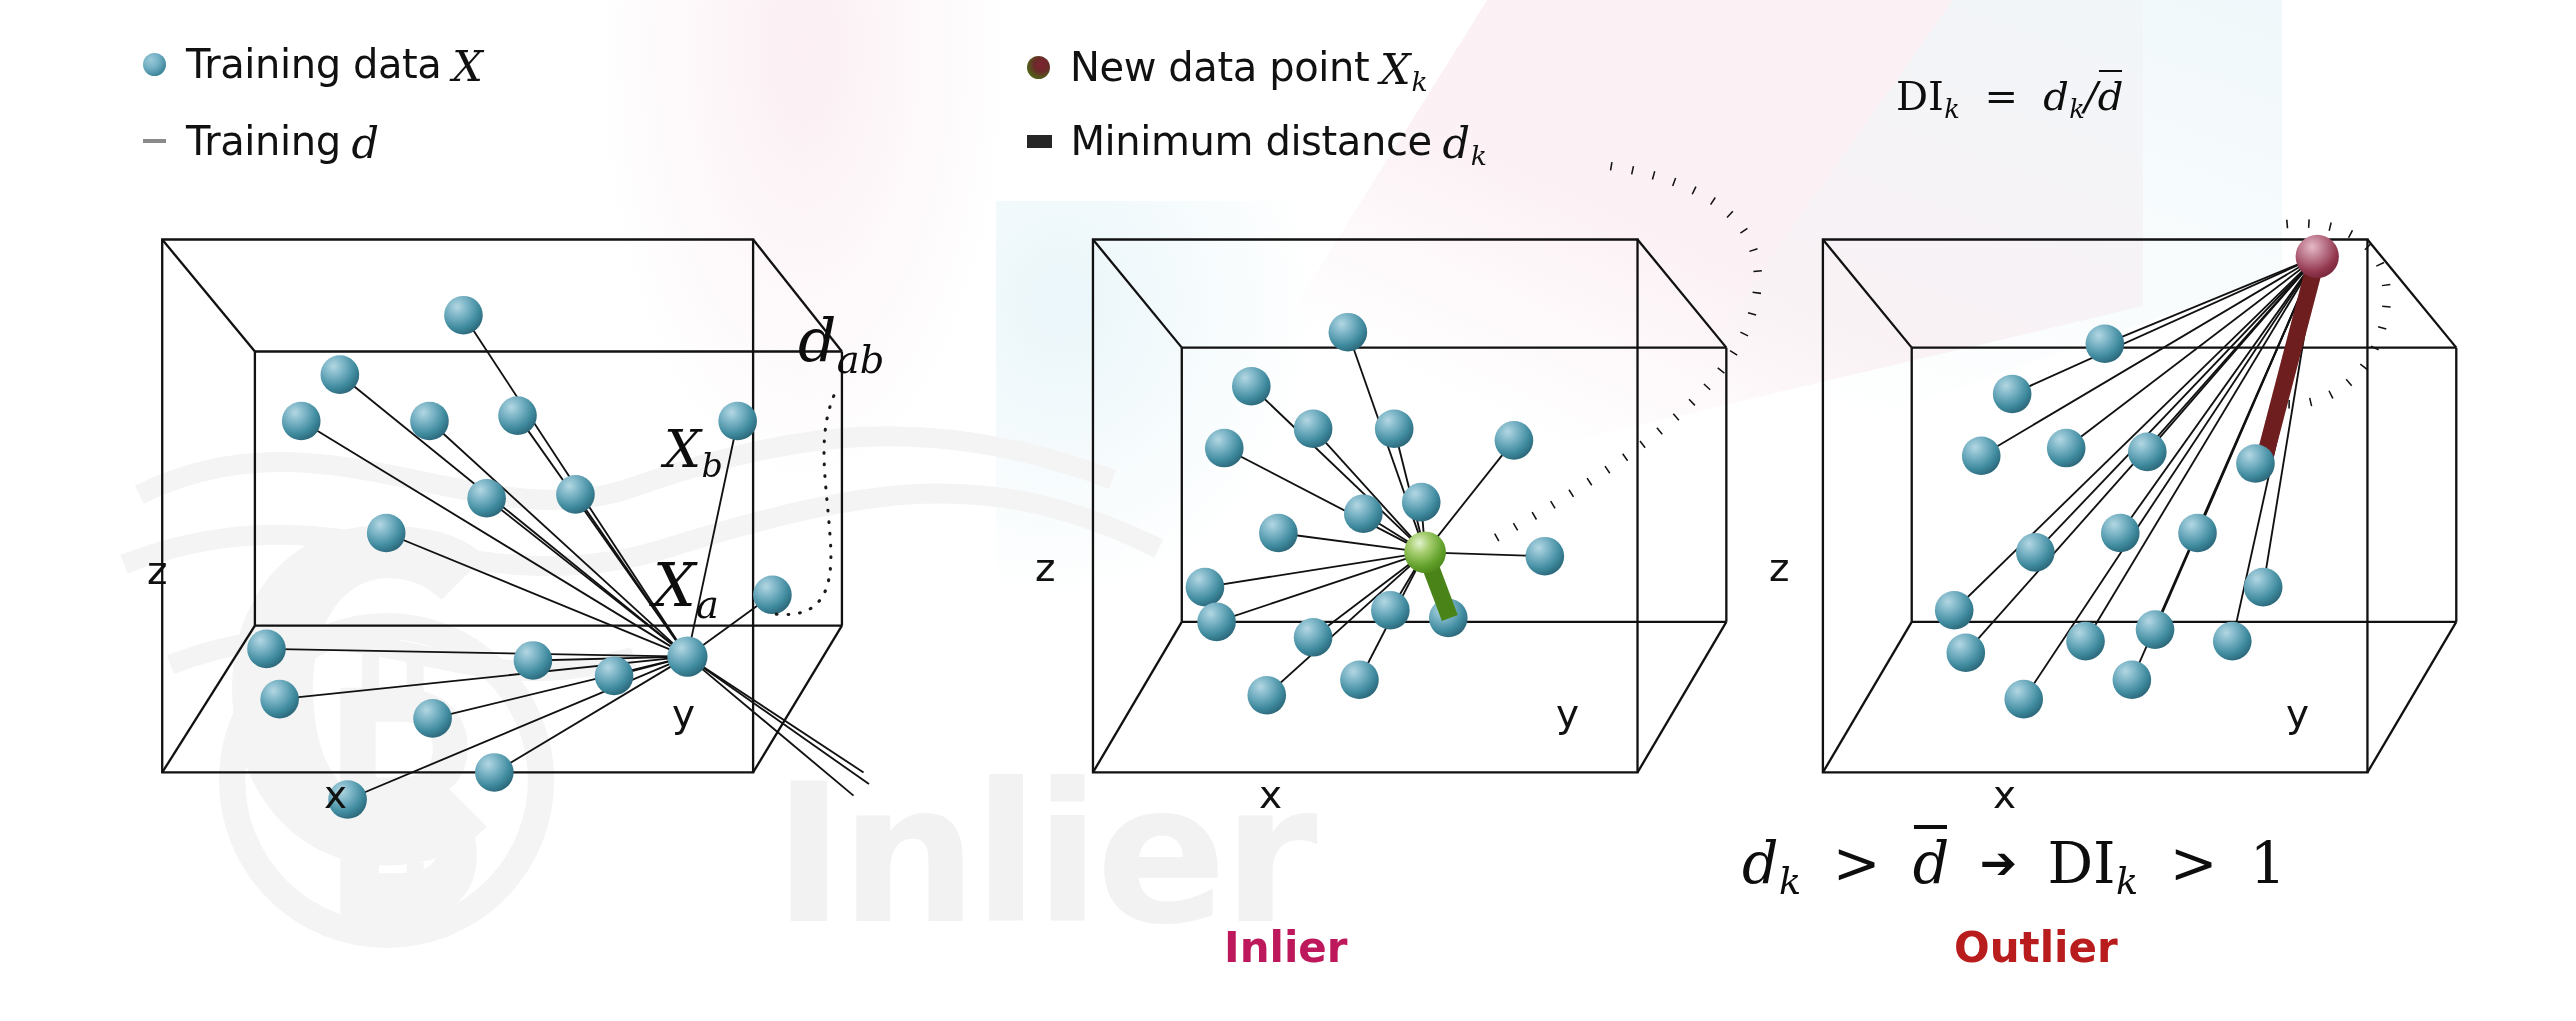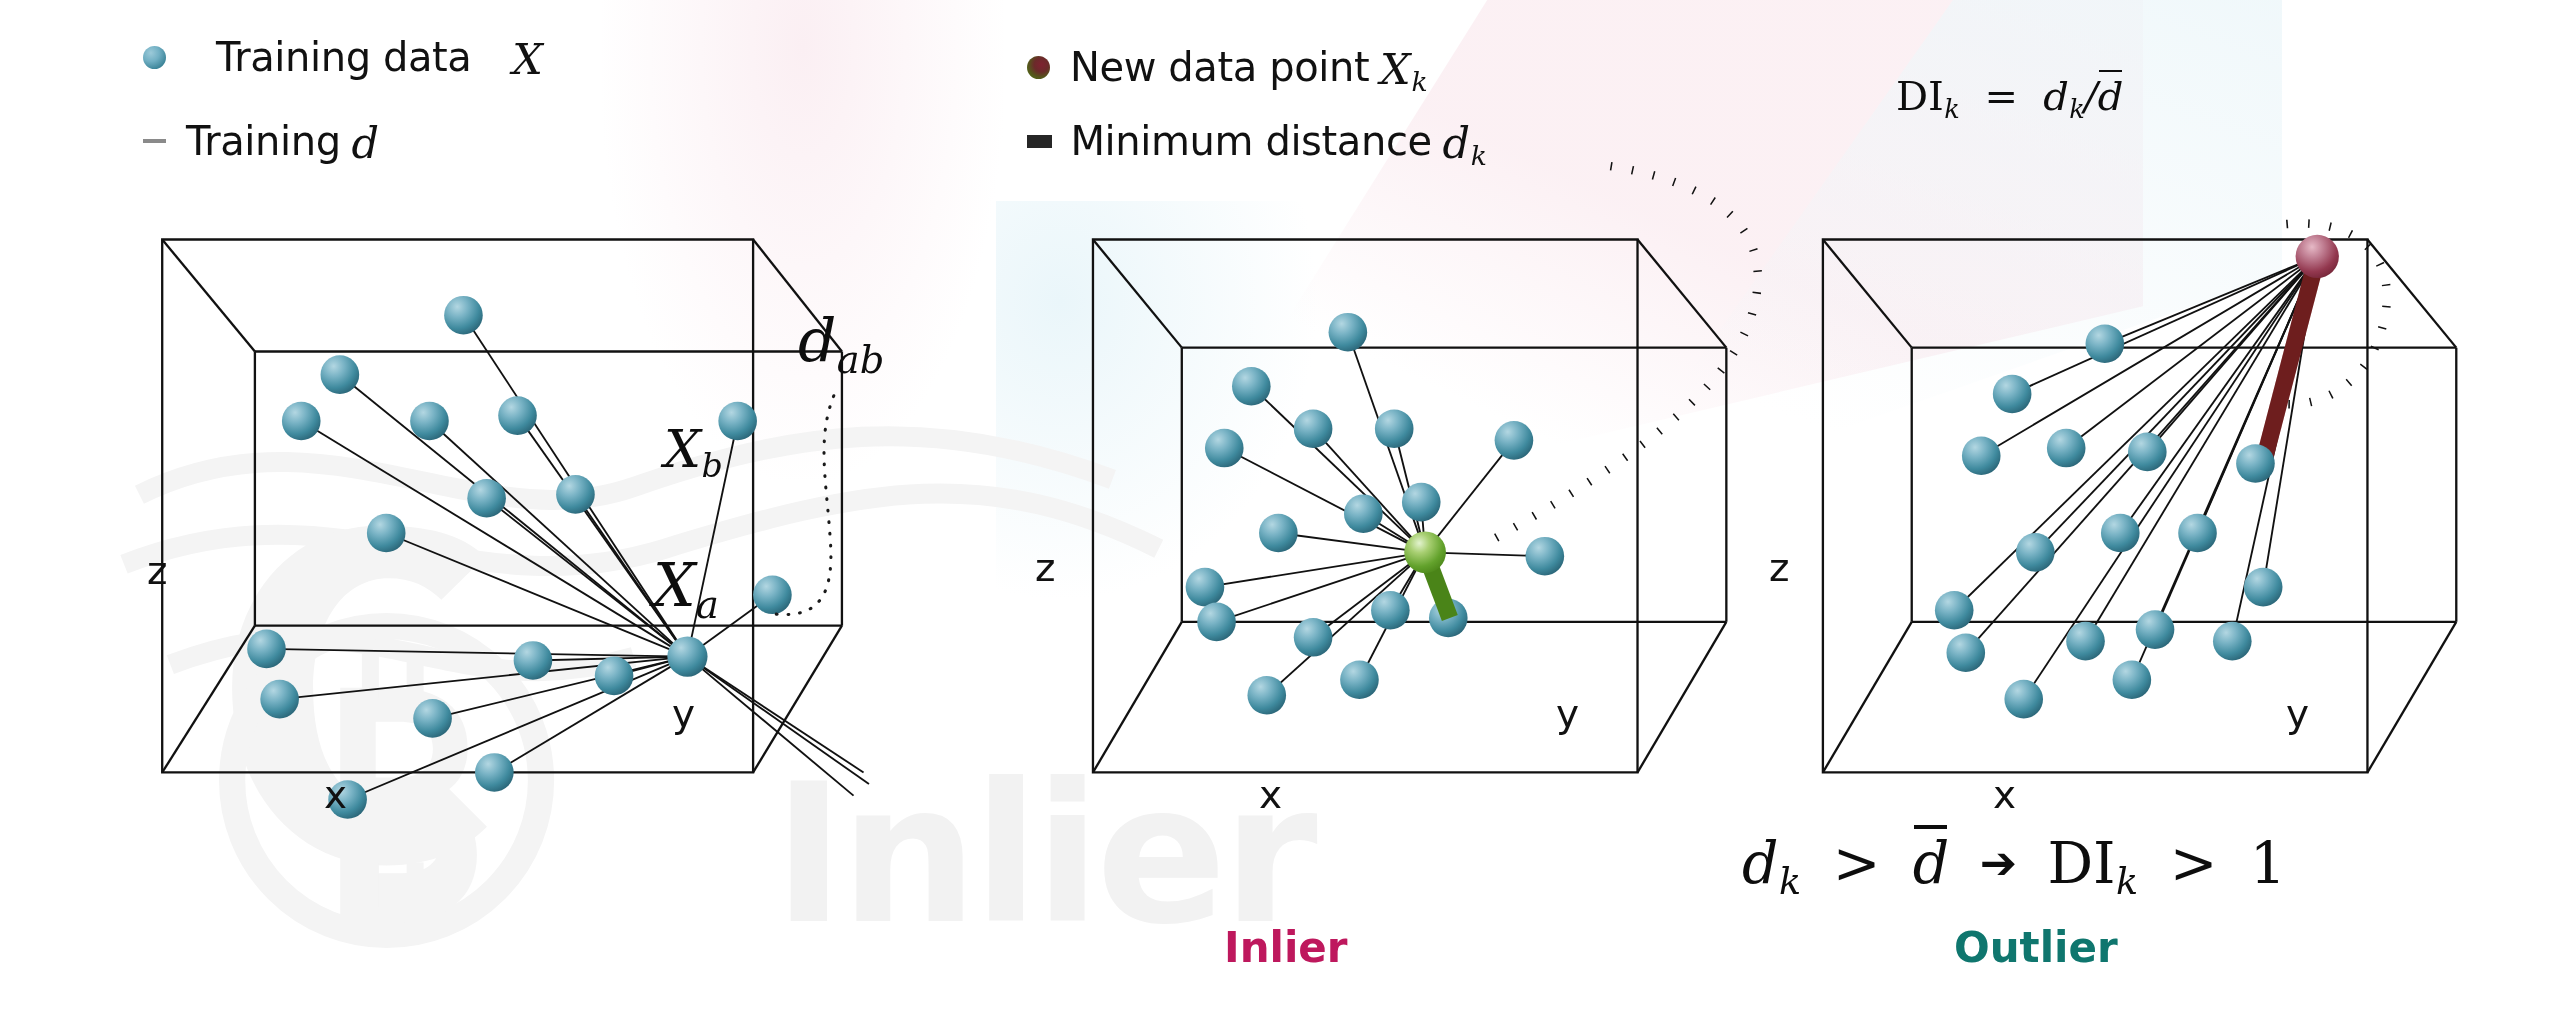--- a/index.html
+++ b/index.html
@@ -133,21 +133,21 @@
         <rect x="226" y="286" width="22" height="56" fill="#f4f4f4"></rect>
         <rect x="168" y="556" width="22" height="58" fill="#f4f4f4"></rect>
         <rect x="226" y="556" width="22" height="58" fill="#f4f4f4"></rect>
       </g>
     </svg>
     <div class="wm-text">Inlier</div>
   </div>
 
   <div class="legend">
 
-    <div class="leg-item" style="left:143px;top:32px;gap:30px;">
+    <div class="leg-item" style="left:143px;top:39px;">
       <span class="dot-train"></span>
       <span class="leg-label">Training data</span>
       <span class="leg-math">X</span>
     </div>
 
     <div class="leg-item" style="left:143px;top:116px;">
       <span class="dash-thin"></span>
       <span class="leg-label">Training</span>
       <span class="leg-math">d</span>
     </div>
@@ -395,16 +395,16 @@
 
   <div class="math" style="left:1742px;top:830px;font-size:57px;">
     <span class="mi">d</span><span class="msub">k</span>
     <span class="mr" style="margin:0 14px;">&gt;</span>
     <span class="mi bar">d</span>
     <span class="mr" style="margin:0 12.4px;font-family:'DejaVu Sans',sans-serif;font-size:.78em;position:relative;top:-4.6px;">➔</span>
     <span class="mr">DI</span><span class="msub">k</span>
     <span class="mr" style="margin:0 14px;">&gt;</span>
     <span class="mr">1</span>
   </div>
-  <div class="cap-word" style="left:1954px;top:923px;color:#0f766e;">Outlier</div>
+  <div class="cap-word" style="left:1954px;top:923px;color:#b91c1c;">Outlier</div>
 
 </div>
 
 
 </body></html>

